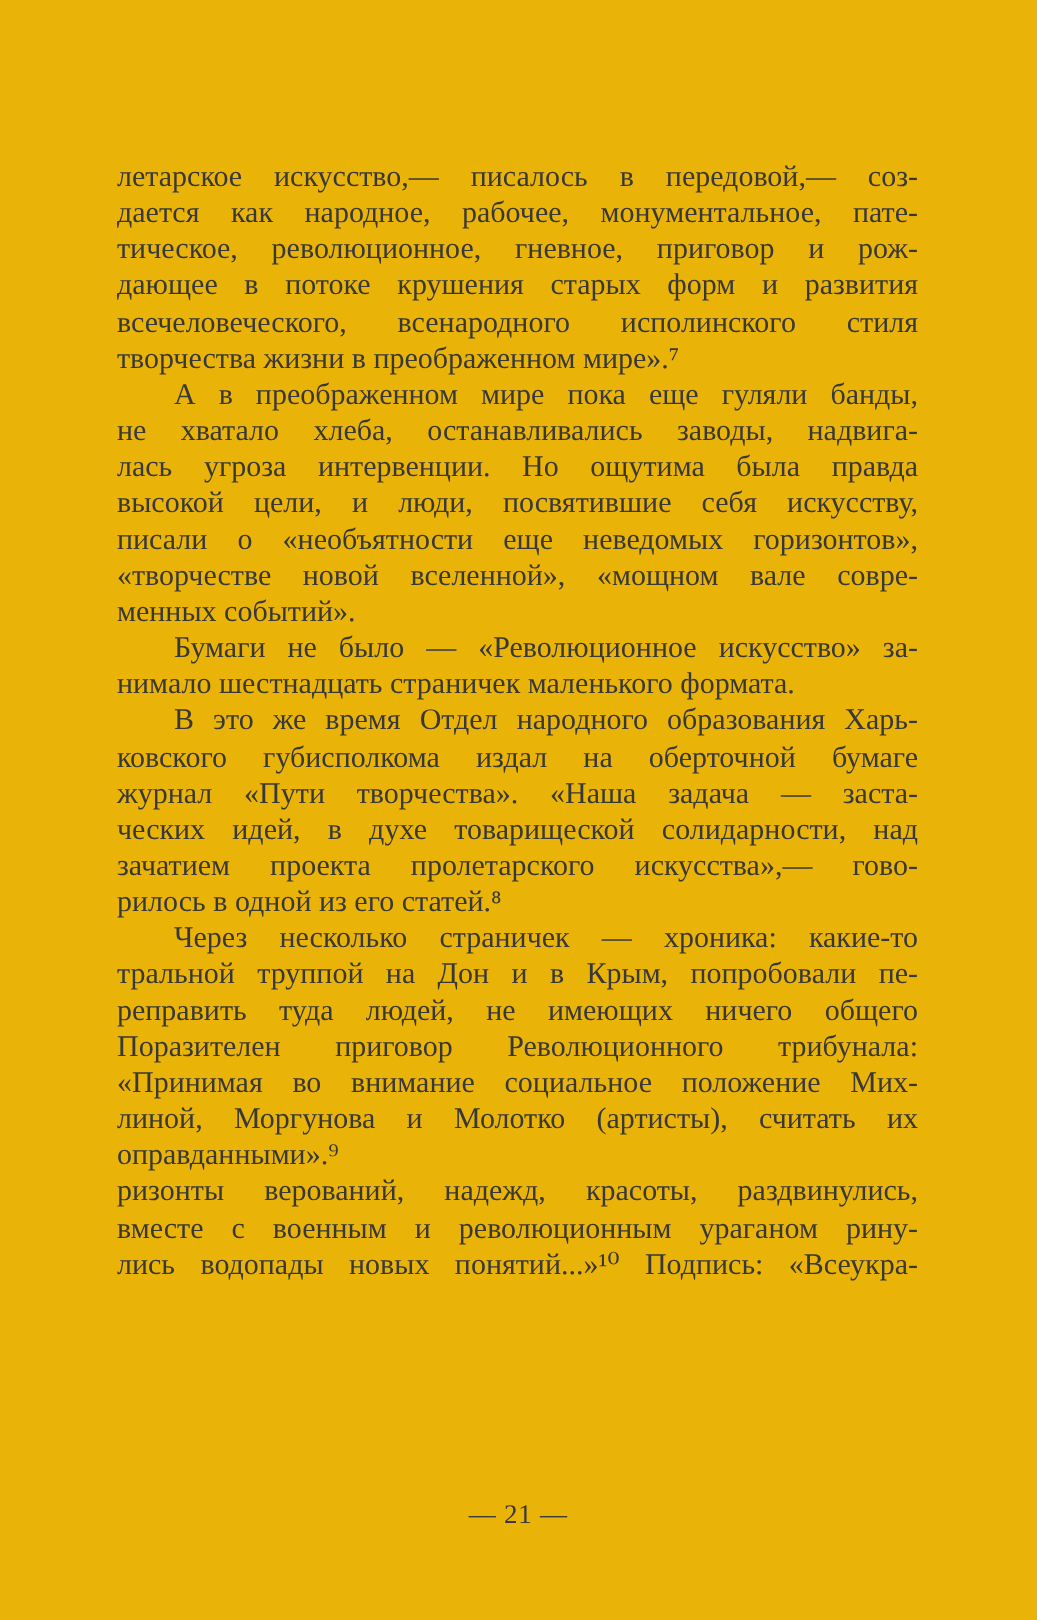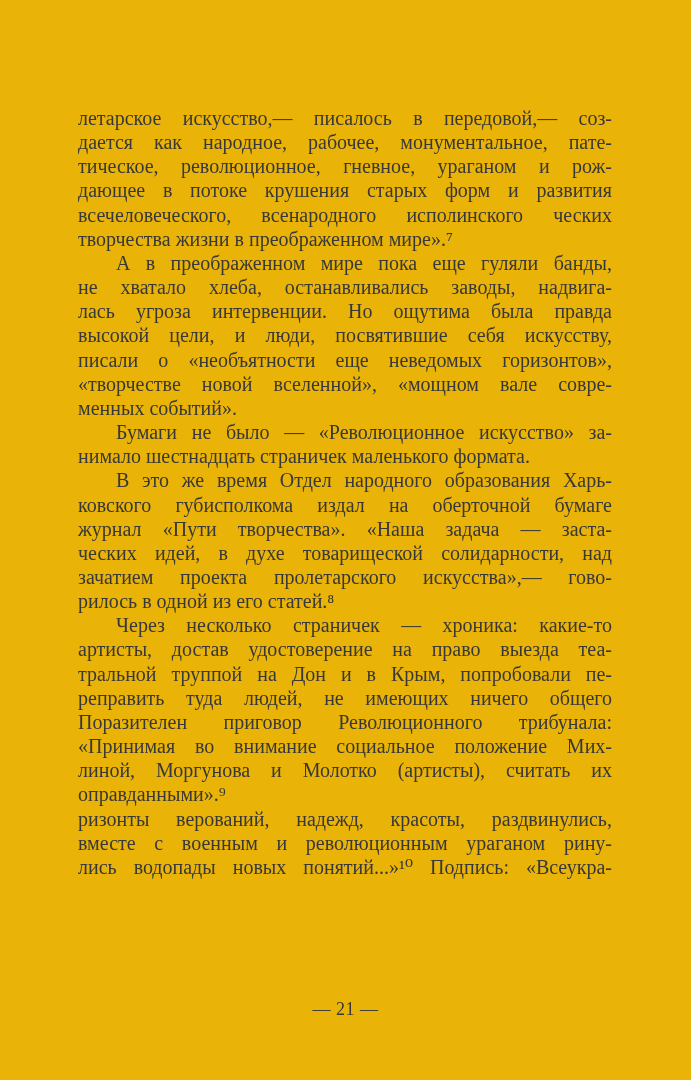--- a/index.html
+++ b/index.html
@@ -49,41 +49,40 @@
     color: #383838;
   }
 </style>
 </head>
 <body>
 
 <div class="page">
   <div class="text-block">
       <div class="line">летарское искусство,— писалось в передовой,— соз-</div>
       <div class="line">дается как народное, рабочее, монументальное, пате-</div>
-      <div class="line">тическое, революционное, гневное, ураганом и рож-</div>
+      <div class="line">тическое, революционное, гневное, приговор и рож-</div>
       <div class="line">дающее в потоке крушения старых форм и развития</div>
-      <div class="line">всечеловеческого, всенародного исполинского ческих</div>
+      <div class="line">всечеловеческого, всенародного исполинского стиля</div>
       <div class="line last">творчества жизни в преображенном мире».⁷</div>
       <div class="line indent">А в преображенном мире пока еще гуляли банды,</div>
       <div class="line">не хватало хлеба, останавливались заводы, надвига-</div>
       <div class="line">лась угроза интервенции. Но ощутима была правда</div>
       <div class="line">высокой цели, и люди, посвятившие себя искусству,</div>
       <div class="line">писали о «необъятности еще неведомых горизонтов»,</div>
       <div class="line">«творчестве новой вселенной», «мощном вале совре-</div>
       <div class="line last">менных событий».</div>
       <div class="line indent">Бумаги не было — «Революционное искусство» за-</div>
       <div class="line last">нимало шестнадцать страничек маленького формата.</div>
       <div class="line indent">В это же время Отдел народного образования Харь-</div>
       <div class="line">ковского губисполкома издал на оберточной бумаге</div>
       <div class="line">журнал «Пути творчества». «Наша задача — заста-</div>
       <div class="line">ческих идей, в духе товарищеской солидарности, над</div>
       <div class="line">зачатием проекта пролетарского искусства»,— гово-</div>
       <div class="line last">рилось в одной из его статей.⁸</div>
       <div class="line indent">Через несколько страничек — хроника: какие-то</div>
-      <div class="line">артисты, достав удостоверение на право выезда теа-</div>
       <div class="line">тральной труппой на Дон и в Крым, попробовали пе-</div>
       <div class="line">реправить туда людей, не имеющих ничего общего</div>
       <div class="line">Поразителен приговор Революционного трибунала:</div>
       <div class="line">«Принимая во внимание социальное положение Мих-</div>
       <div class="line">линой, Моргунова и Молотко (артисты), считать их</div>
       <div class="line last">оправданными».⁹</div>
       <div class="line">ризонты верований, надежд, красоты, раздвинулись,</div>
       <div class="line">вместе с военным и революционным ураганом рину-</div>
       <div class="line">лись водопады новых понятий...»¹⁰ Подпись: «Всеукра-</div>
     </div>

